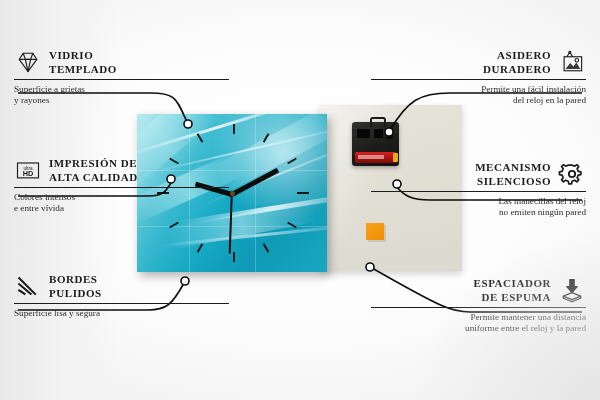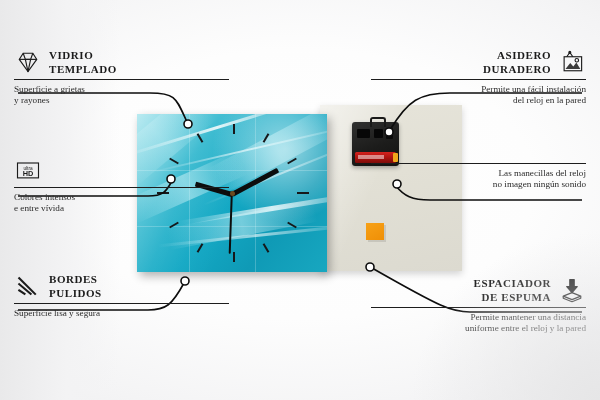--- a/index.html
+++ b/index.html
@@ -221,20 +221,22 @@
 
   <div class="feat left" id="f2">
     <div class="head">
       <span class="ico">
         <svg viewBox="0 0 32 32">
           <rect x="4" y="8" width="24" height="17" fill="none" stroke="#1b1b1b" stroke-width="1.3"></rect>
           <text x="16" y="15.6" font-family="Liberation Sans, sans-serif" font-size="5.4" text-anchor="middle" fill="#1b1b1b">ultra</text>
           <text x="16" y="22.6" font-family="Liberation Sans, sans-serif" font-size="8.4" font-weight="bold" text-anchor="middle" fill="#1b1b1b">HD</text>
         </svg>
       </span>
+      <span class="ttl two-line">IMPRESIÓN DE
+ALTA CALIDAD</span>
     </div>
     <div class="rule"></div>
     <div class="sub two-line">Colores intensos
 e entre vívida</div>
   </div>
 
   <div class="feat left" id="f3">
     <div class="head">
       <span class="ico">
         <svg viewBox="0 0 32 32">
@@ -267,23 +269,35 @@
             </g>
           </svg>
       </span>
     </div>
     <div class="rule"></div>
     <div class="sub two-line">Permite una fácil instalación
 del reloj en la pared</div>
   </div>
 
   <div class="feat right" id="f5">
+    <div class="head">
+      <span class="ttl two-line">MECANISMO
+SILENCIOSO</span>
+      <span class="ico">
+        <svg viewBox="0 0 32 32">
+            <g fill="none" stroke="#1b1b1b" stroke-width="2.1" stroke-linejoin="round">
+          <path d="M16 5 l3.4 1.3 2.6-2 2.4 2.4 -2 2.6 1.3 3.4 3.3 .6v3.4l-3.3 .6 -1.3 3.4 2 2.6 -2.4 2.4 -2.6-2 -3.4 1.3 -.6 3.3h-3.4l-.6-3.3 -3.4-1.3 -2.6 2 -2.4-2.4 2-2.6 -1.3-3.4 -3.3-.6v-3.4l3.3-.6 1.3-3.4 -2-2.6 2.4-2.4 2.6 2 3.4-1.3z" transform="scale(.92) translate(1.4,1.4)"></path>
+          <circle cx="16" cy="16" r="3.6"></circle>
+            </g>
+          </svg>
+      </span>
+    </div>
     <div class="rule"></div>
     <div class="sub two-line">Las manecillas del reloj
-no imagen ningún sonido</div>
+no emiten ningún pared</div>
   </div>
 
   <div class="feat right" id="f6">
     <div class="head">
       <span class="ttl two-line">ESPACIADOR
 DE ESPUMA</span>
       <span class="ico">
         <svg viewBox="0 0 32 32">
             <g fill="none" stroke="#1b1b1b" stroke-width="1.4" stroke-linejoin="round">
           <path d="M13.5 4 h5 v8 h3.5 L16 19 L10 12 h3.5 Z" fill="#1b1b1b"></path>

